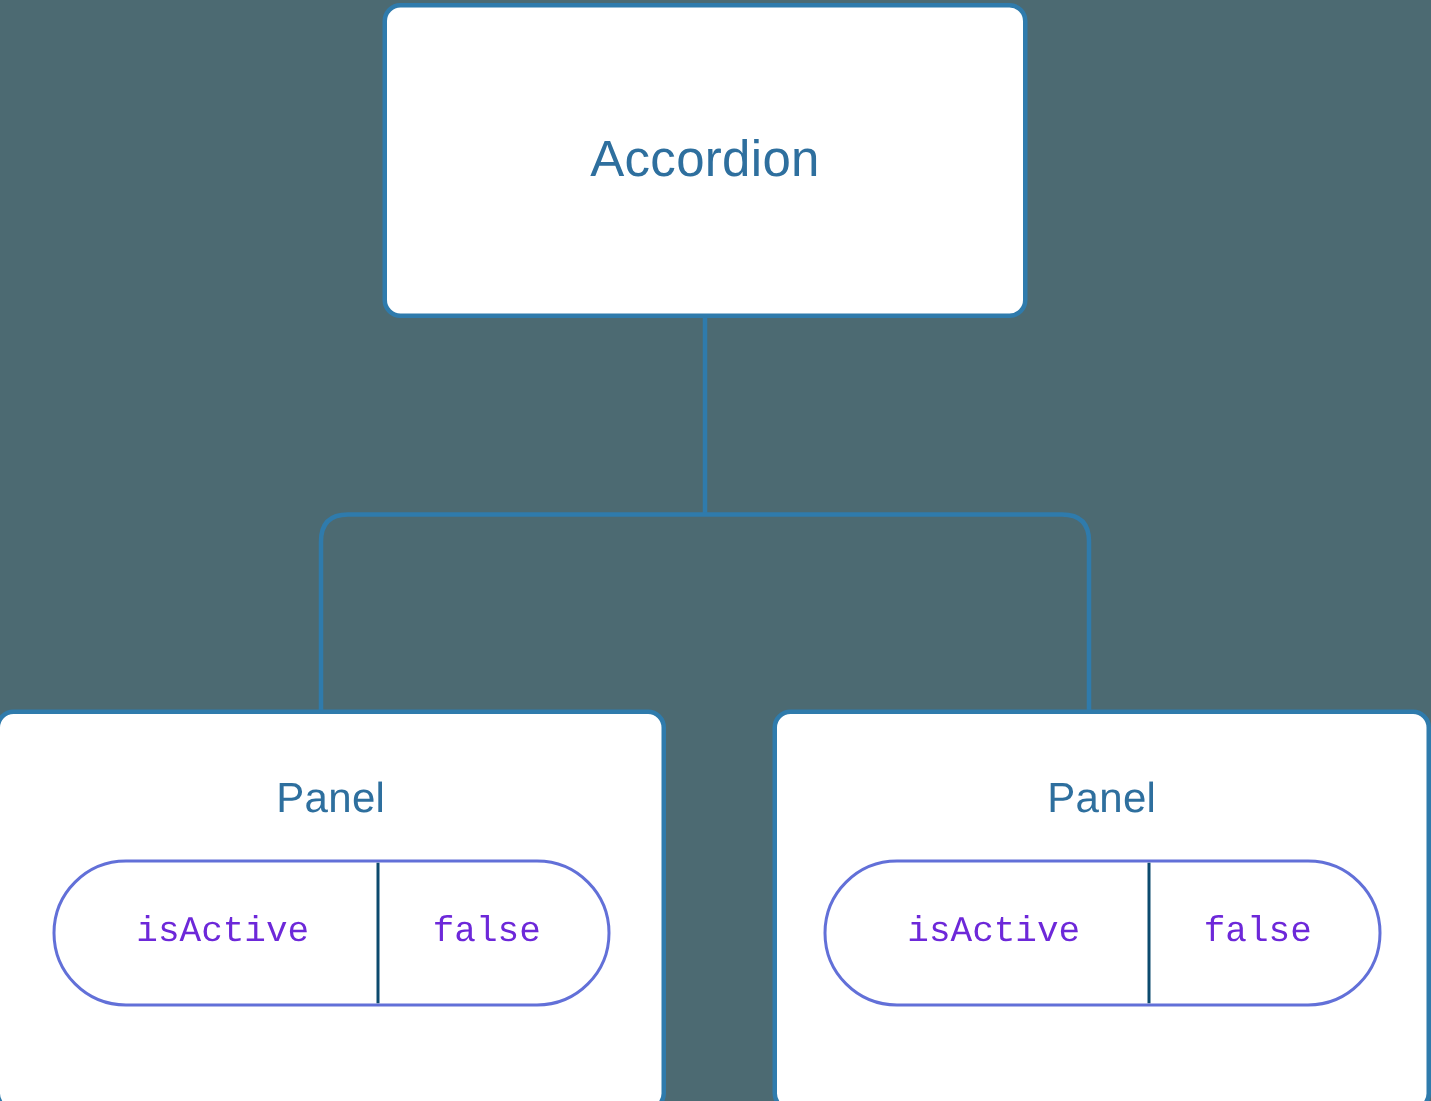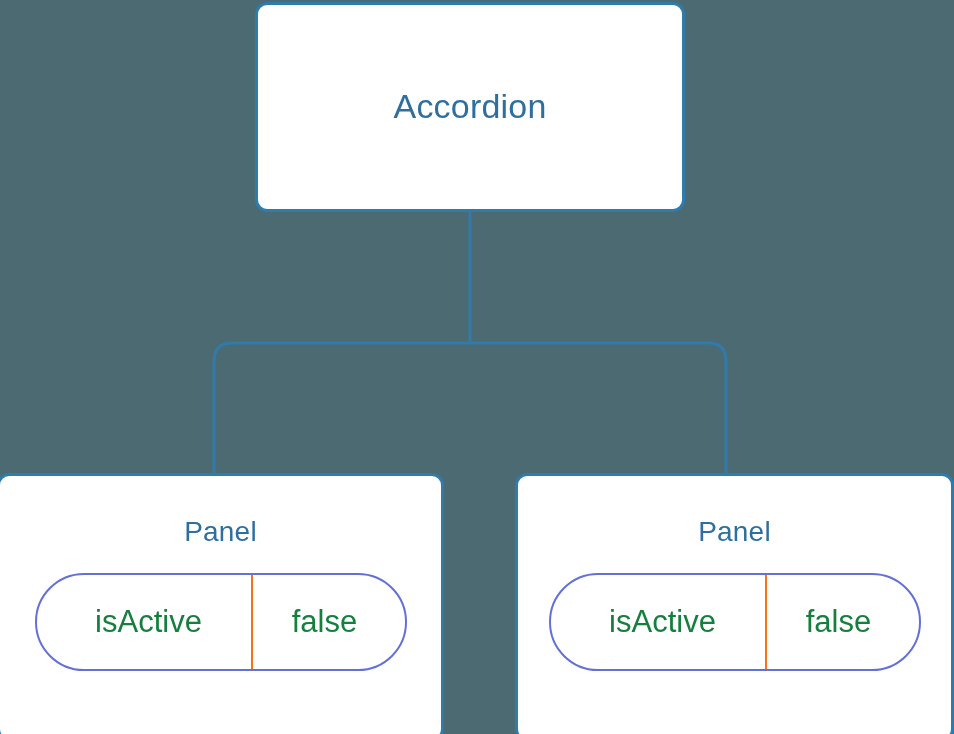--- a/index.html
+++ b/index.html
@@ -77,33 +77,34 @@
     border-radius: 49px;
     background: #ffffff;
     box-sizing: border-box;
     overflow: hidden;
   }
   .prop-key,
   .prop-val {
     display: flex;
     align-items: center;
     justify-content: center;
-    color: #15803d;
-    font-size: 31px;
+    color: #6d28d9;
+    font-size: 24px;
     line-height: 1;
     white-space: nowrap;
     box-sizing: border-box;
+    font-family: Liberation Mono, monospace;
   }
   .prop-key {
     width: 214px;
     padding-left: 10px;
   }
   .prop-val {
     width: 154px;
-    border-left: 2px solid #f97316;
+    border-left: 2px solid #0c4a6e;
     padding-right: 8px;
   }
 </style>
 </head>
 <body>
 
 <div id="diagram">
 
   <svg class="edges" viewBox="0 0 954 734" width="954" height="734" xmlns="http://www.w3.org/2000/svg">
     <path d="M470,211 L470,343" fill="none" stroke="#2f7bac" stroke-width="3" stroke-linecap="butt"></path>

